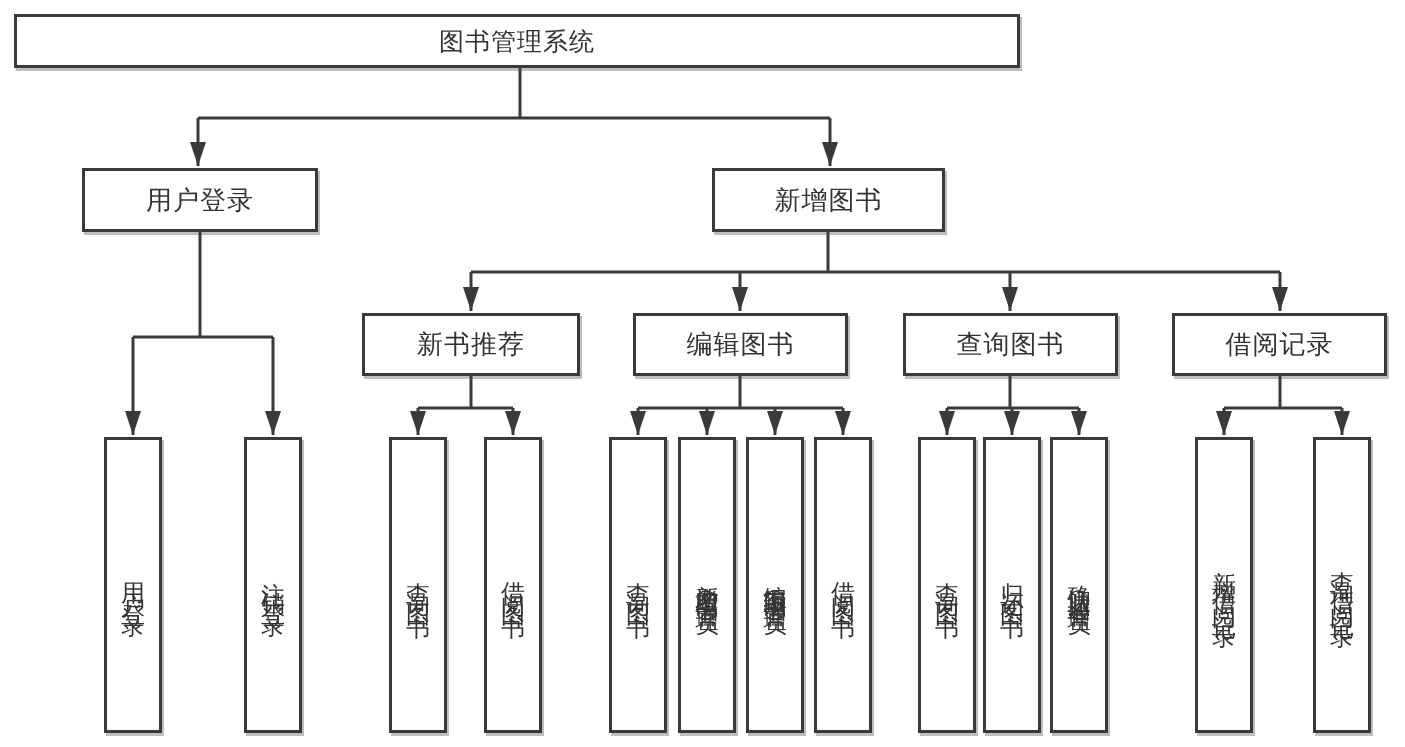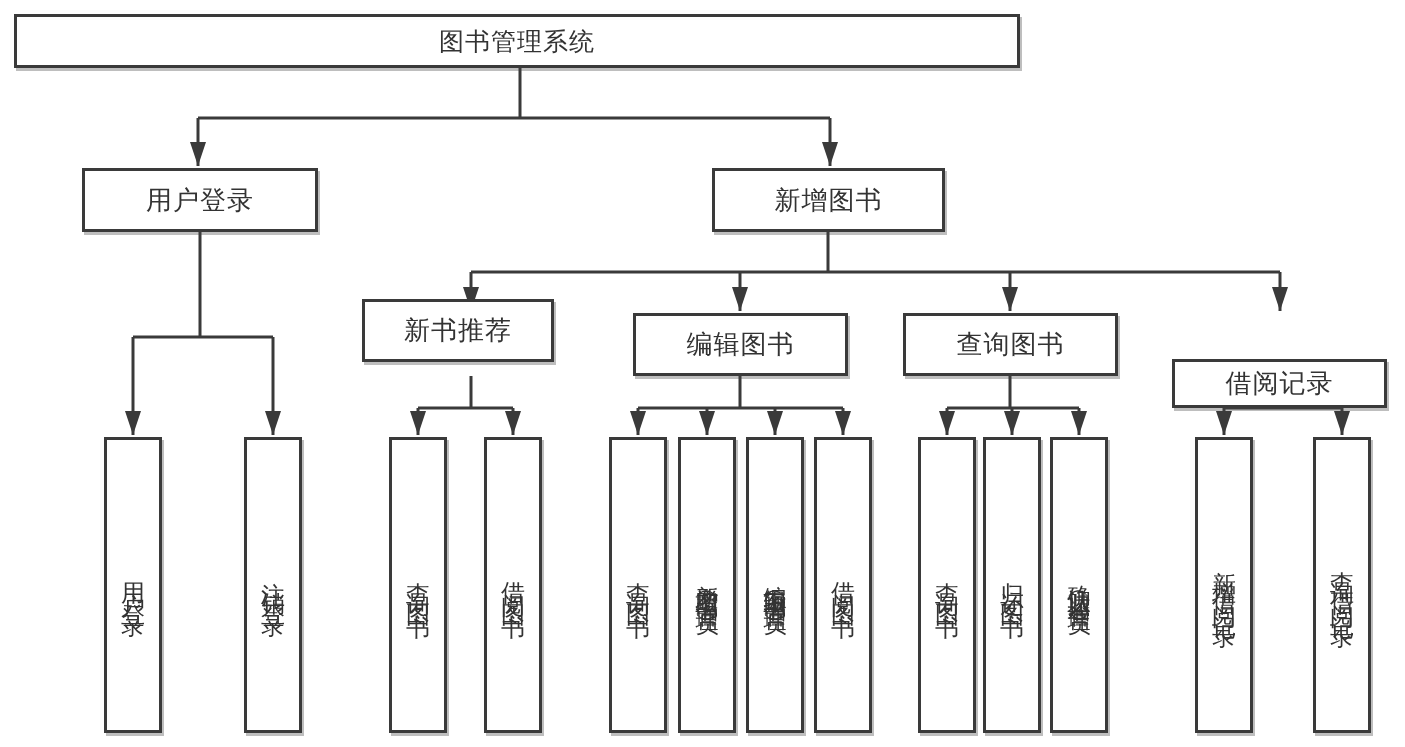--- a/index.html
+++ b/index.html
@@ -116,30 +116,30 @@
     <span>图书管理系统</span>
   </div>
 
   <div class="node h-label" style="left:82px; top:168px; width:236px; height:64px;">
     <span>用户登录</span>
   </div>
   <div class="node h-label" style="left:712px; top:168px; width:233px; height:64px;">
     <span>新增图书</span>
   </div>
 
-  <div class="node h-label" style="left:362px; top:299px; width:192px; height:63px;">
+  <div class="node h-label" style="left:362px; top:313px; width:218px; height:63px;">
     <span>新书推荐</span>
   </div>
   <div class="node h-label" style="left:633px; top:313px; width:215px; height:63px;">
     <span>编辑图书</span>
   </div>
   <div class="node h-label" style="left:903px; top:313px; width:215px; height:63px;">
     <span>查询图书</span>
   </div>
-  <div class="node h-label" style="left:1172px; top:313px; width:215px; height:49px;margin-top:46px;">
+  <div class="node h-label" style="left:1172px; top:313px; width:215px; height:63px;">
     <span>借阅记录</span>
   </div>
 
   <div class="node leaf" style="left:104px;">
     <span class="v-text">用户登录</span>
   </div>
   <div class="node leaf" style="left:244px;">
     <span class="v-text">注销登录</span>
   </div>
 

